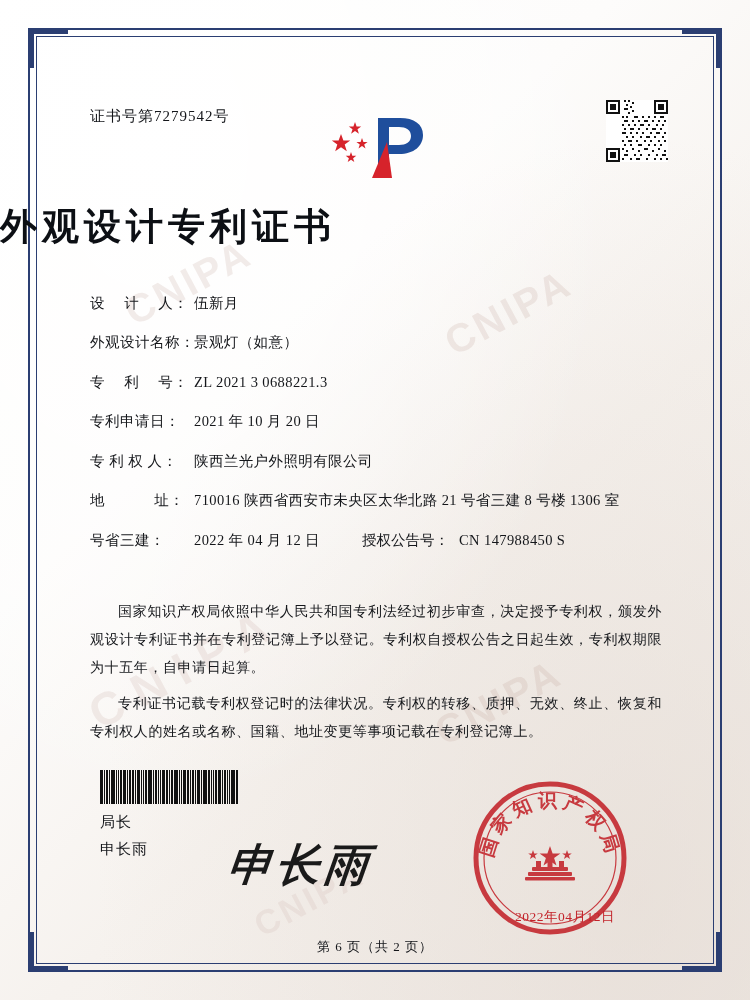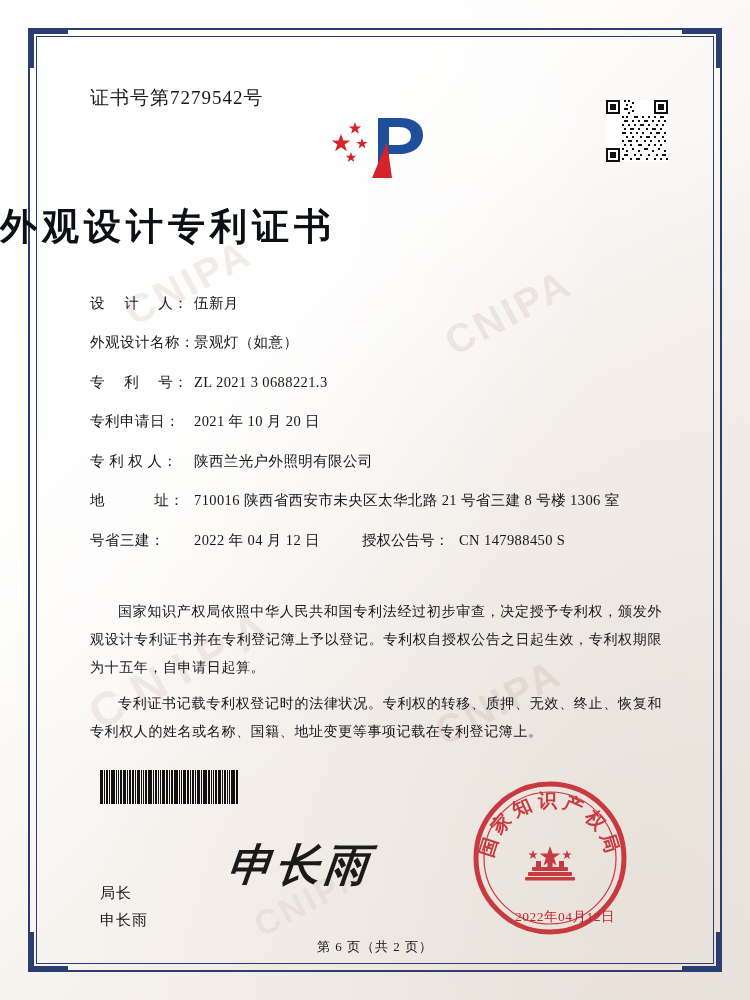--- a/index.html
+++ b/index.html
@@ -75,22 +75,22 @@
   .wm1 { left: 120px; top: 260px; font-size: 40px; }
   .wm2 { left: 440px; top: 290px; font-size: 40px; }
   .wm3 { left:  80px; top: 640px; font-size: 46px; color: rgba(184,148,140,0.16); letter-spacing: 14px; }
   .wm4 { left: 430px; top: 680px; font-size: 40px; }
   .wm5 { left: 250px; top: 880px; font-size: 34px; color: rgba(184,148,140,0.13); }
 
   
   .cert-no {
     position: absolute;
     left: 90px;
-    top: 85px;
-    font-size: 19px;
+    top: 107px;
+    font-size: 15px;
     color: #14161a;
     letter-spacing: 1px;
   }
 
   
   .qr {
     position: absolute;
     right: 82px;
     top: 100px;
     width: 62px;
@@ -184,21 +184,21 @@
     display: block;
     background: #111;
     height: 34px;
     margin-right: 1px;
   }
 
   
   .sig-label {
     position: absolute;
     left: 100px;
-    top: 880px;
+    top: 809px;
     font-size: 15px;
     color: #14161a;
     letter-spacing: 1px;
     line-height: 1.8;
   }
   .sig-hand {
     position: absolute;
     left: 228px;
     top: 836px;
     font-size: 44px;

